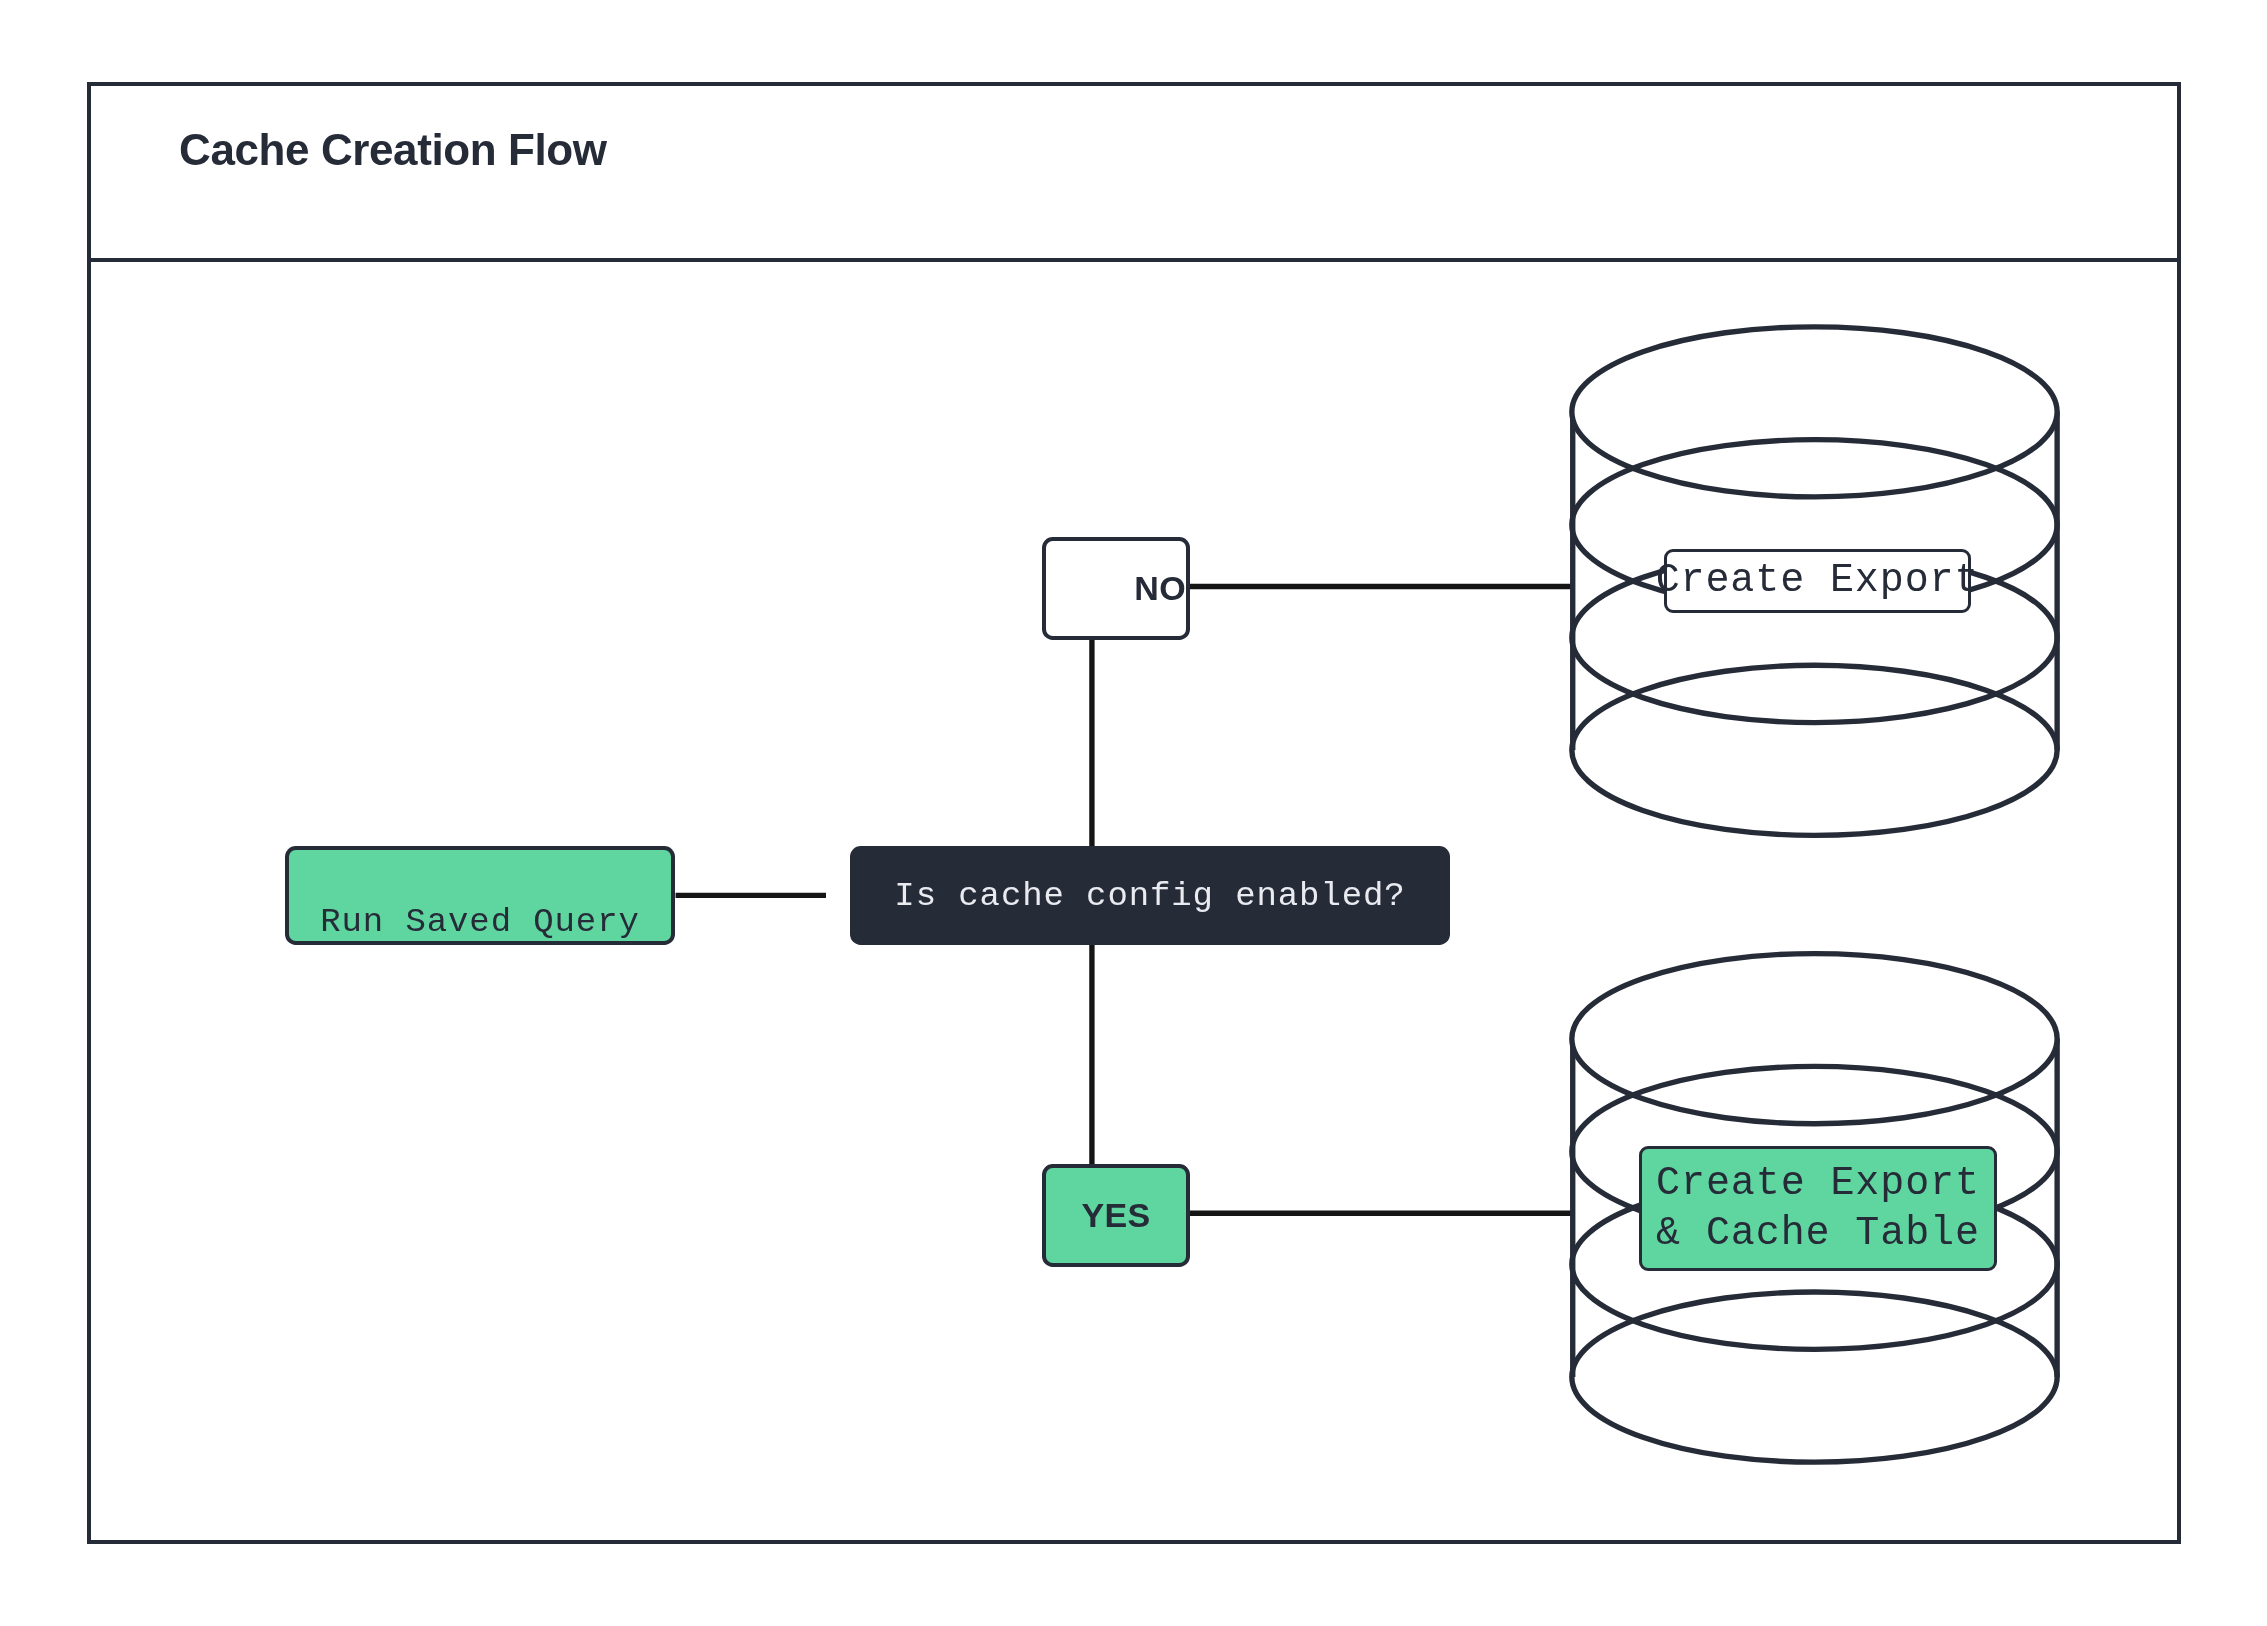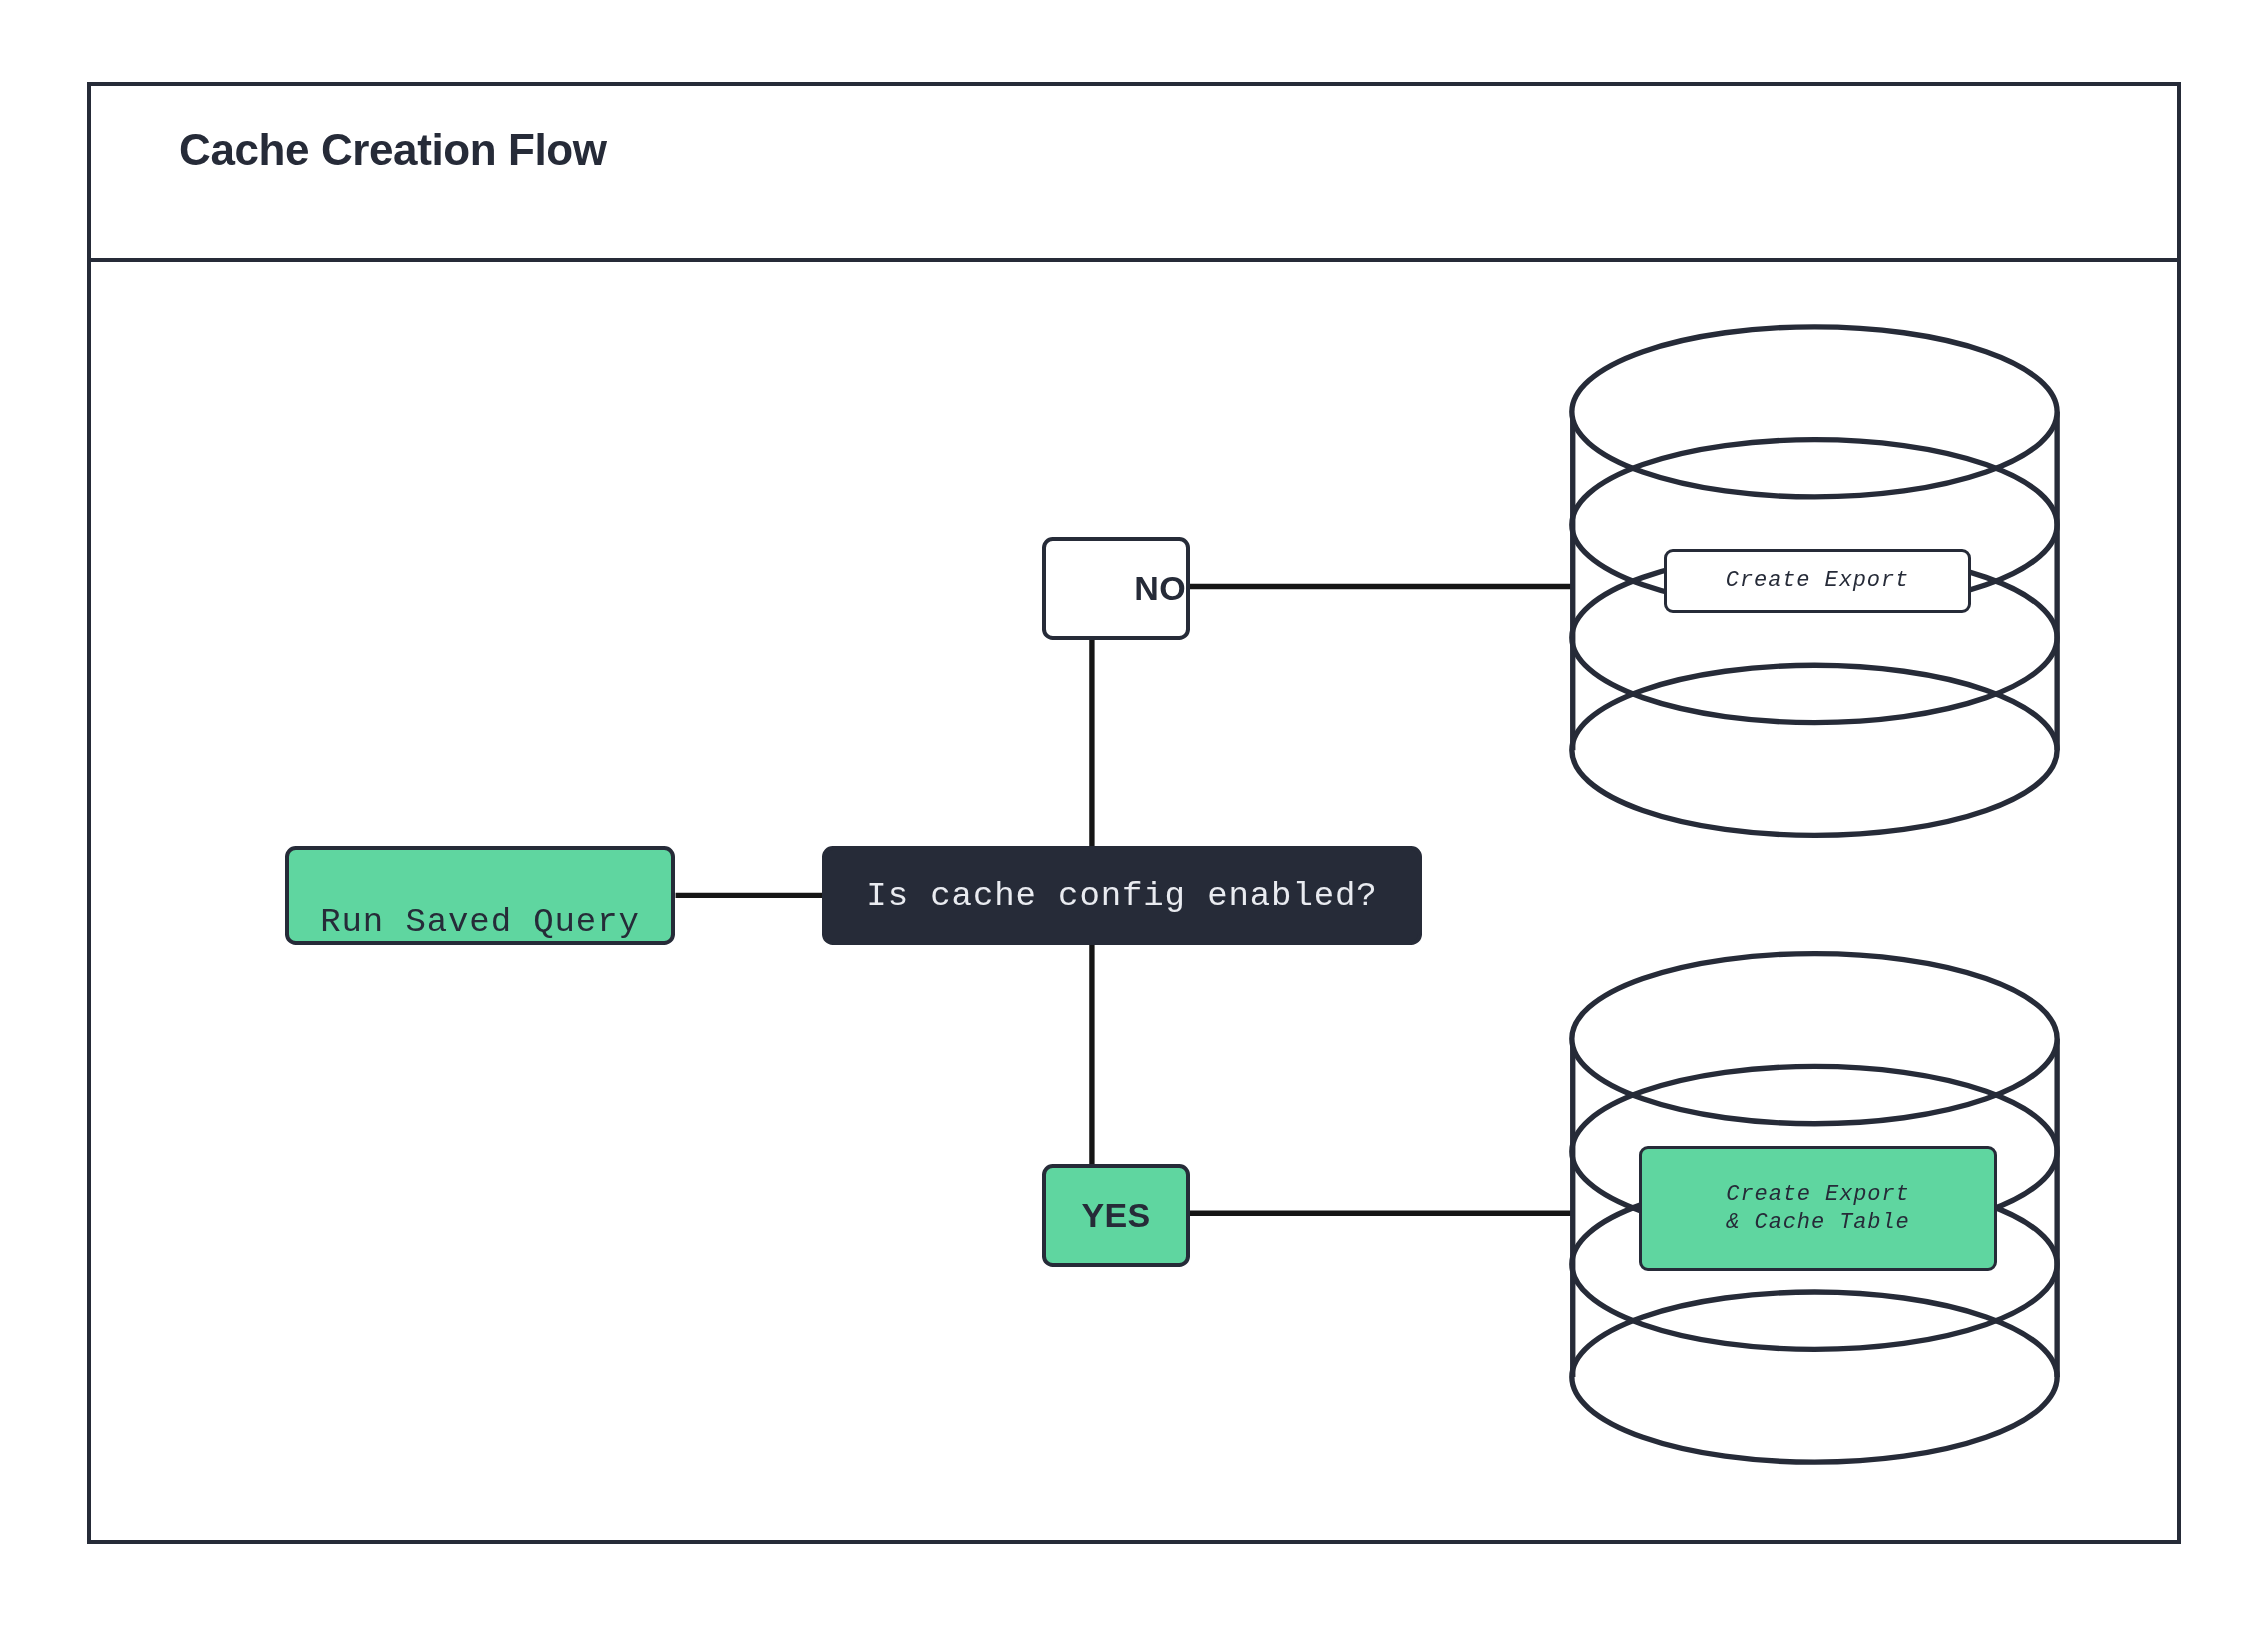--- a/index.html
+++ b/index.html
@@ -78,20 +78,21 @@
     letter-spacing: 0.9px;
     align-items: flex-end;
   }
   .node-decision {
     border: 4.5px solid #262b38;
     border-radius: 10.7px;
     background: #262b38;
     color: #e9ebf0;
     font-size: 34px;
     letter-spacing: 0.9px;
+    margin-left: 28px;
   }
   .edge-label {
     position: absolute;
     box-sizing: border-box;
     display: flex;
     align-items: center;
     justify-content: center;
     border: 4.5px solid #262b38;
     border-radius: 10.7px;
     font-family: "Liberation Sans", sans-serif;
@@ -106,26 +107,25 @@
   .cyl-label {
     position: absolute;
     box-sizing: border-box;
     display: flex;
     flex-direction: column;
     align-items: center;
     justify-content: center;
     border: 3.6px solid #262b38;
     border-radius: 9px;
     font-family: "Liberation Mono", monospace;
-    font-size: 22px;
+    font-size: 40px;
     color: #262b38;
     letter-spacing: 0.9px;
     line-height: 1.25;
     white-space: pre;
-    font-style: italic;
   }
   .cyl-label.white { background: #ffffff; }
   .cyl-label.green { background: #5fd6a0; }
 </style>
 </head>
 <body>
 
 <div id="canvas">
 
   <div class="frame"></div>

